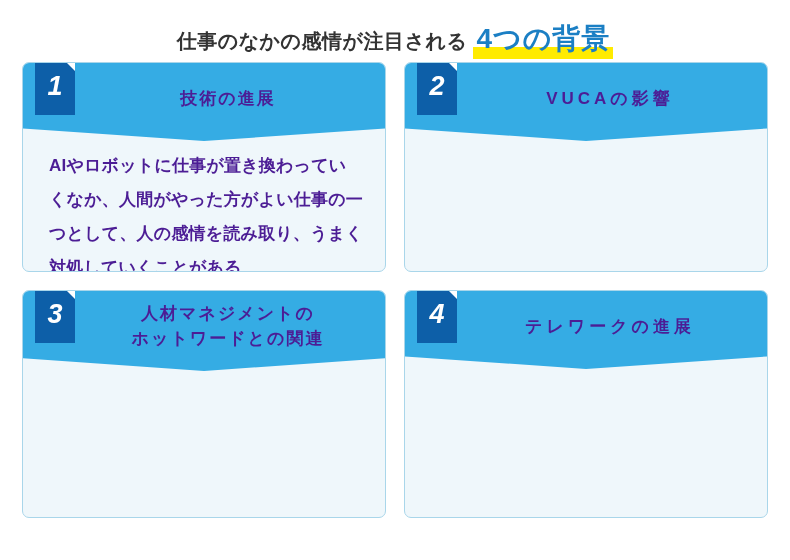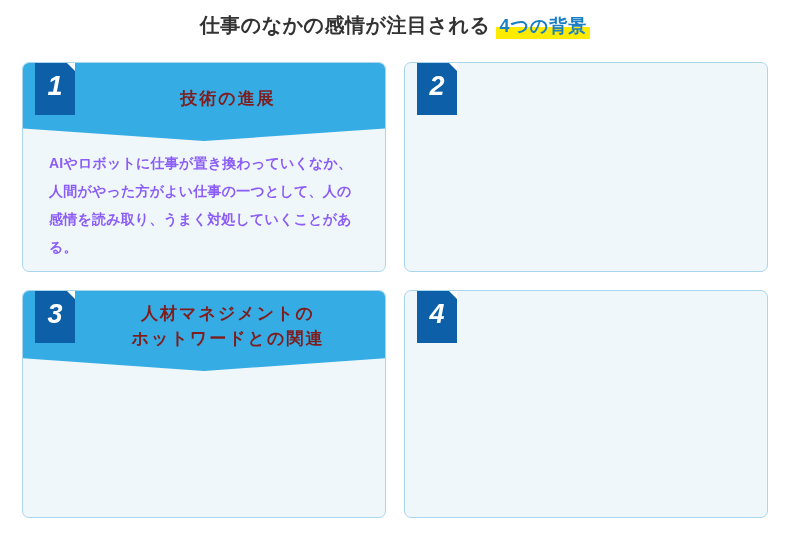--- a/index.html
+++ b/index.html
@@ -20,25 +20,26 @@
     font-weight:bold;
     color:#333333;
     letter-spacing:.5px;
     white-space:nowrap;
   }
   .title-main{vertical-align:baseline;text-align:right;}
   .title-accent{
     position:relative;
     display:inline-block;
     color:#1b7fc4;
-    font-size:18px;
+    font-size:28px;
     font-weight:bold;
     margin-left:6px;
     padding:0 3px;
     letter-spacing:1px;
+    margin-top:8px;
   }
   .title-accent .hl{
     position:absolute;
     left:0;right:0;
     bottom:-1px;
     height:12px;
     background:#ffeb00;
     z-index:0;
   }
   .title-accent .txt{position:relative;z-index:1;}
@@ -76,21 +77,21 @@
   }
   .card.two-line .card-header{height:80px;}
 
   .card-title{
     position:absolute;
     left:76px;right:28px;top:0;
     height:72px;
     display:flex;
     align-items:center;
     justify-content:center;
-    color:#7f1d1d;
+    color:#4c1d95;
     font-size:17px;
     font-weight:bold;
     letter-spacing:2px;
     line-height:1.45;
     text-align:center;
     white-space:pre-line;
   }
   .card-title.spaced{letter-spacing:4px;}
 
   
@@ -127,22 +128,22 @@
     font-size:27px;
     font-weight:bold;
     font-style:italic;
     padding-bottom:2px;
     box-sizing:border-box;
   }
 
   .card-body{
     position:relative;
     padding:8px 22px 0 26px;
-    color:#8b5cf6;
-    font-size:14px;
+    color:#4c1d95;
+    font-size:17px;
     font-weight:bold;
     line-height:2.0;
     letter-spacing:.2px;
   }
 </style>
 </head>
 <body>
 
 <div class="page-title">
   <span class="title-main">仕事のなかの感情が注目される</span><span class="title-accent"><span class="hl"></span><span class="txt">4つの背景</span></span>
@@ -156,40 +157,46 @@
     </div>
     <div class="badge">
       <div class="badge-body"></div>
       <div class="badge-fold"></div>
       <div class="badge-num">1</div>
     </div>
     <div class="card-body">AIやロボットに仕事が置き換わっていくなか、人間がやった方がよい仕事の一つとして、人の感情を読み取り、うまく対処していくことがある。</div>
   </div>
 
   <div class="card row-top">
+    <div class="card-header">
+      <div class="card-title spaced">VUCAの影響</div>
+    </div>
     <div class="badge">
       <div class="badge-body"></div>
       <div class="badge-fold"></div>
       <div class="badge-num">2</div>
     </div>
   </div>
 
   <div class="card row-bot two-line">
     <div class="card-header">
       <div class="card-title">人材マネジメントの
 ホットワードとの関連</div>
     </div>
     <div class="badge">
       <div class="badge-body"></div>
       <div class="badge-fold"></div>
       <div class="badge-num">3</div>
     </div>
   </div>
 
   <div class="card row-bot">
+    <div class="card-header">
+      <div class="card-title spaced">テレワークの進展</div>
+    </div>
     <div class="badge">
       <div class="badge-body"></div>
       <div class="badge-fold"></div>
       <div class="badge-num">4</div>
     </div>
   </div>
 
 </div>
 
 </body></html>

